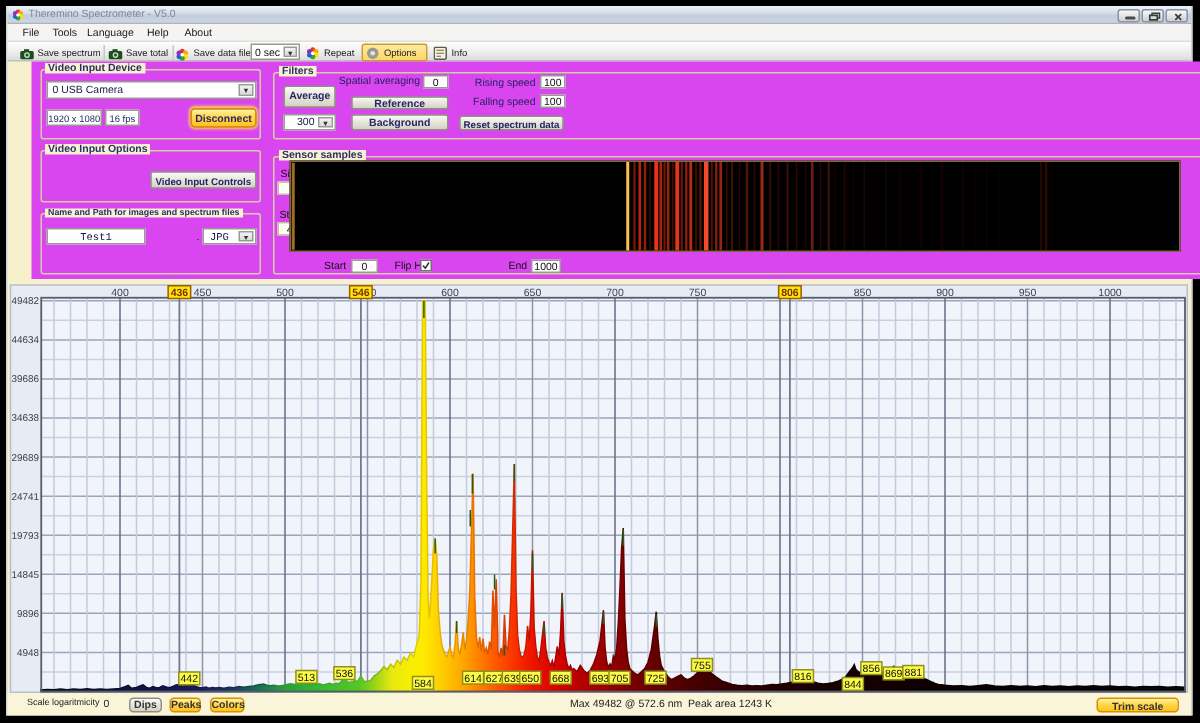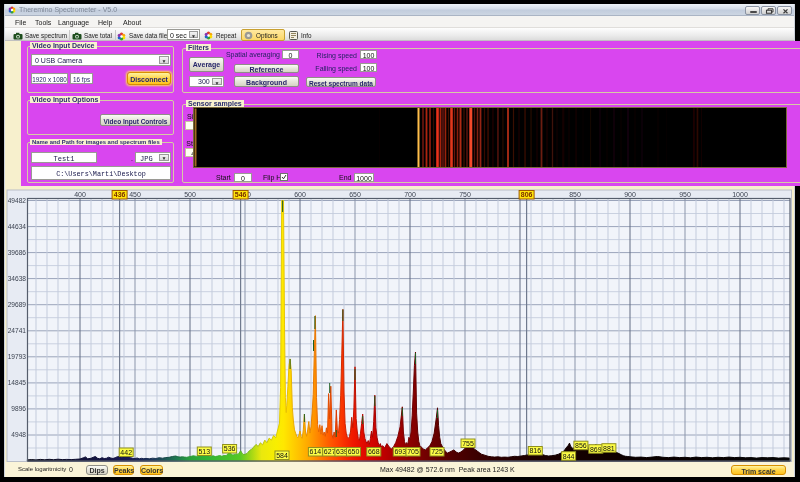--- a/index.html
+++ b/index.html
@@ -122,21 +122,20 @@
 
     <div class="grp" style="left:6px;top:59px;width:147px;height:35px"></div>
     <div class="grp-lab" style="left:9px;top:55px">Video Input Options</div>
     <div class="btn" style="left:79px;top:73px;width:71px;height:12px;padding-top:2.5px;font-size:6.5px">Video Input Controls</div>
 
     <div class="grp" style="left:6px;top:101px;width:147px;height:41px"></div>
     <div class="grp-lab" style="left:9px;top:97.5px;font-size:5.9px">Name and Path for images and spectrum files</div>
     <div class="fld mono" style="left:10px;top:111px;width:66px;height:11px;padding-top:1.5px;color:#16164a">Test1</div>
     <div class="lbl" style="left:110px;top:114px;color:#111">.</div>
     <div class="fld mono" style="left:114px;top:111px;width:36px;height:11px;text-align:left;padding:1.5px 0 0 4px;color:#16164a">JPG<span class="dd-arrow">▼</span></div>
-    <div class="fld mono" style="left:10px;top:125px;width:140px;height:14px;padding-top:3px;font-size:6.8px;color:#16164a">C:\Users\Marti\Desktop</div>
 
     <div class="grp" style="left:161px;top:7px;width:621px;height:45px"></div>
     <div class="grp-lab" style="left:165px;top:3px">Filters</div>
     <div class="btn" style="left:168px;top:15.5px;width:35px;height:15px;padding-top:3.5px">Average</div>
     <div class="fld" style="left:168px;top:34.5px;width:35px;height:11px;text-align:left;padding:1.5px 0 0 8px;color:#16164a">300<span class="dd-arrow">▼</span></div>
     <div class="lbl" style="left:198px;top:10px;width:61px;text-align:right">Spatial averaging</div>
     <div class="fld" style="left:261px;top:9px;width:17px;height:8.5px;padding-top:0.5px;font-size:7px;color:#111">0</div>
     <div class="btn" style="left:213px;top:22.5px;width:65px;height:9.5px;padding-top:1px">Reference</div>
     <div class="btn" style="left:213px;top:35px;width:65px;height:10.5px;padding-top:1.5px">Background</div>
     <div class="lbl" style="left:290px;top:10.5px;width:46px;text-align:right">Rising speed</div>

